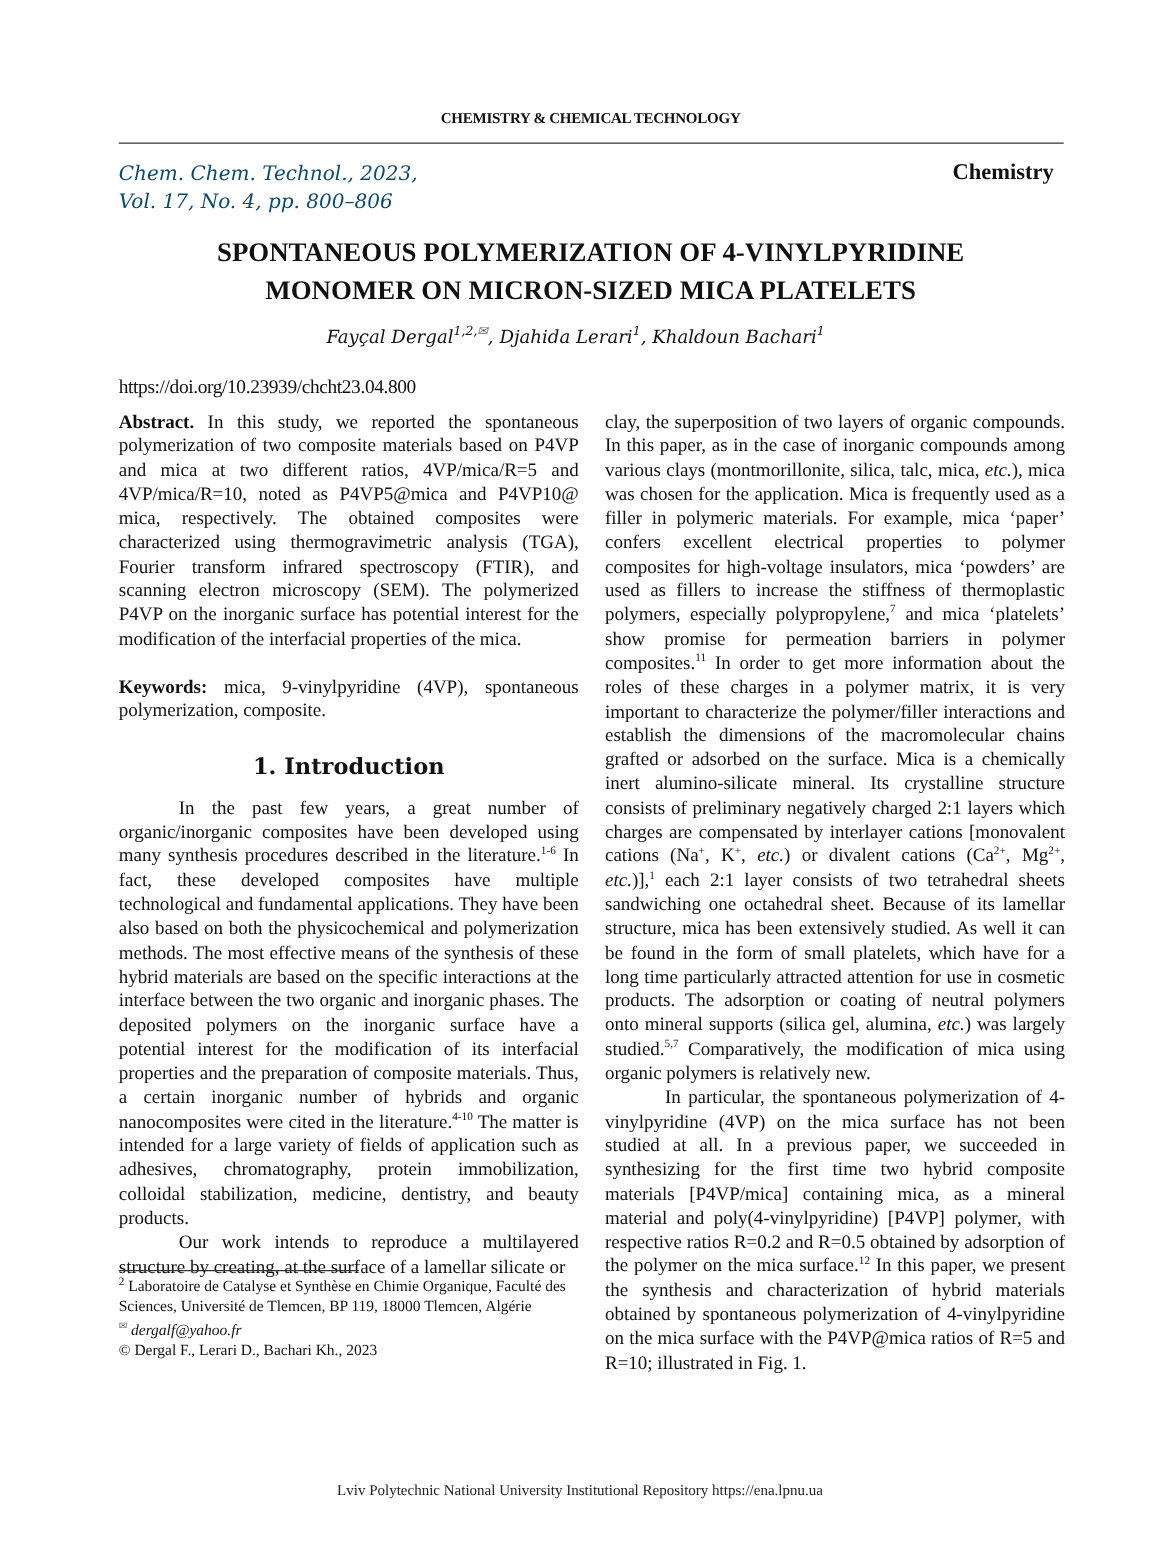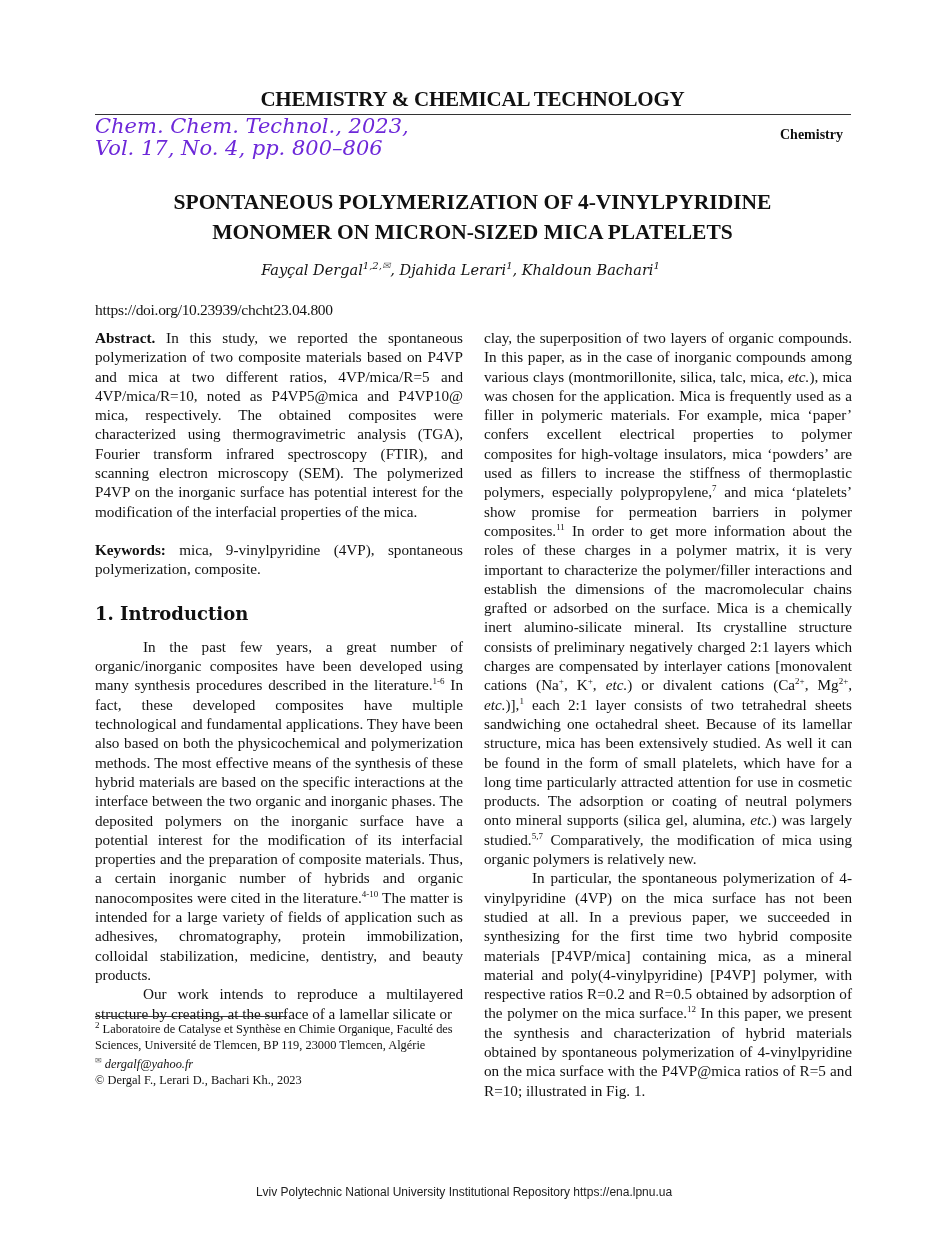--- a/index.html
+++ b/index.html
@@ -1,37 +1,37 @@
 <!DOCTYPE html>
 <html><head>
 <meta charset="utf-8">
 <style>
   html, body { margin: 0; padding: 0; background: #ffffff; }
   body { width: 928px; height: 1240px; position: relative; overflow: hidden; color: #111; font-family: "Liberation Serif", serif; }
-  .journal-header { position: absolute; left: 95px; top: 87px; width: 755px; text-align: center; font-weight: bold; font-size: 21px; letter-spacing: -0.2px; }
+  .journal-header { position: absolute; left: 95px; top: 87px; width: 755px; text-align: center; font-weight: bold; font-size: 12px; letter-spacing: -0.2px; }
   .header-rule { position: absolute; left: 95px; top: 114px; width: 756px; height: 1px; background: #333; }
-  .citation { position: absolute; left: 95px; top: 115px; font-family: "DejaVu Serif", serif; font-style: italic; font-size: 21px; line-height: 22px; color: #6d28d9; }
-  .section-tag { position: absolute; right: 85px; top: 127px; font-weight: bold; font-size: 14px; }
+  .citation { position: absolute; left: 95px; top: 128px; font-family: "DejaVu Serif", serif; font-style: italic; font-size: 16px; line-height: 22px; color: #0c4a6e; }
+  .section-tag { position: absolute; right: 85px; top: 127px; font-weight: bold; font-size: 18px; }
   .title { position: absolute; left: 95px; top: 187px; width: 755px; text-align: center; font-weight: bold; font-size: 21.5px; line-height: 30px; }
   .authors { position: absolute; left: 83px; top: 262px; width: 755px; text-align: center; font-family: "DejaVu Serif", serif; font-style: italic; font-size: 14.5px; }
   .authors sup { font-size: 10px; }
   .doi { position: absolute; left: 95px; top: 301px; font-size: 15.5px; letter-spacing: -0.3px; }
   .col { position: absolute; top: 328px; width: 368px; font-size: 15.2px; line-height: 19.3px; text-align: justify; }
   .col.left { left: 95px; }
   .col.right { left: 484px; }
   .col p { margin: 0; }
   .indent { text-indent: 48px; }
   .kw { margin-top: 19px !important; }
-  .section-heading { font-family: "DejaVu Serif", serif; font-weight: bold; font-size: 18px; margin: 25px 0 14px 0 !important; text-align: left; }
+  .section-heading { font-family: "DejaVu Serif", serif; font-weight: bold; font-size: 18px; margin: 25px 0 14px 0 !important; text-align: center; }
   sup { font-size: 9px; line-height: 0; vertical-align: super; }
   .fn-rule { position: absolute; left: 95px; top: 1016px; width: 192px; height: 1px; background: #333; }
   .footnotes { position: absolute; left: 95px; top: 1022px; width: 368px; font-size: 12.4px; line-height: 15.5px; }
   .footnotes p { margin: 0; }
   .footnotes .email { font-style: italic; }
-  .footer { position: absolute; left: 0; top: 1185px; width: 928px; text-align: center; font-family: Liberation Sans, sans-serif; font-size: 12px; color: #222; }
+  .footer { position: absolute; left: 0; top: 1185px; width: 928px; text-align: center; font-family: Liberation Serif, serif; font-size: 12px; color: #222; }
   .env-icon { font-size: 8px; color: #666; vertical-align: super; }
 </style>
 </head>
 <body>
 
 <div class="journal-header">CHEMISTRY &amp; CHEMICAL TECHNOLOGY</div>
 <div class="header-rule"></div>
 
 <div class="citation">
   <div>Chem. Chem. Technol., 2023,</div>
@@ -55,21 +55,21 @@
 <div class="col left">
   <p><b>Abstract.</b><span> In this study, we reported the spontaneous polymerization of two composite materials based on P4VP and mica at two different ratios, 4VP/mica/R=5 and 4VP/mica/R=10, noted as P4VP5@mica and P4VP10@ mica, respectively. The obtained composites were characterized using thermogravimetric analysis (TGA), Fourier transform infrared spectroscopy (FTIR), and scanning electron microscopy (SEM). The polymerized P4VP on the inorganic surface has potential interest for the modification of the interfacial properties of the mica.</span></p>
   <p class="kw"><b>Keywords:</b><span> mica, 9-vinylpyridine (4VP), spontaneous polymerization, composite.</span></p>
   <p class="section-heading">1. Introduction</p>
   <p class="indent"><span>In the past few years, a great number of organic/inorganic composites have been developed using many synthesis procedures described in the literature.</span><sup>1-6</sup><span> In fact, these developed composites have multiple technological and fundamental applications. They have been also based on both the physicochemical and polymerization methods. The most effective means of the synthesis of these hybrid materials are based on the specific interactions at the interface between the two organic and inorganic phases. The deposited polymers on the inorganic surface have a potential interest for the modification of its interfacial properties and the preparation of composite materials. Thus, a certain inorganic number of hybrids and organic nanocomposites were cited in the literature.</span><sup>4-10</sup><span> The matter is intended for a large variety of fields of application such as adhesives, chromatography, protein immobilization, colloidal stabilization, medicine, dentistry, and beauty products.</span></p>
   <p class="indent"><span>Our work intends to reproduce a multilayered structure by creating, at the surface of a lamellar silicate or</span></p>
 </div>
 
 <div class="fn-rule"></div>
 <div class="footnotes">
-  <p><sup>2</sup><span> Laboratoire de Catalyse et Synthèse en Chimie Organique, Faculté des Sciences, Université de Tlemcen, BP 119, 23000 Tlemcen, Algérie</span></p>
+  <p><sup>2</sup><span> Laboratoire de Catalyse et Synthèse en Chimie Organique, Faculté des Sciences, Université de Tlemcen, BP 119, 18000 Tlemcen, Algérie</span></p>
   <p><span class="env-icon">✉</span> <span class="email">dergalf@yahoo.fr</span></p>
   <p>© Dergal F., Lerari D., Bachari Kh., 2023</p>
 </div>
 
 <div class="col right">
   <p><span id="p2cont">clay, the superposition of two layers of organic compounds. In this paper, as in the case of inorganic compounds among various clays (montmorillonite, silica, talc, mica, </span><i>etc.</i><span>), mica was chosen for the application. Mica is frequently used as a filler in polymeric materials. For example, mica ‘paper’ confers excellent electrical properties to polymer composites for high-voltage insulators, mica ‘powders’ are used as fillers to increase the stiffness of thermoplastic polymers, especially polypropylene,</span><sup>7</sup><span> and mica ‘platelets’ show promise for permeation barriers in polymer composites.</span><sup>11</sup><span> In order to get more information about the roles of these charges in a polymer matrix, it is very important to characterize the polymer/filler interactions and establish the dimensions of the macromolecular chains grafted or adsorbed on the surface. Mica is a chemically inert alumino-silicate mineral. Its crystalline structure consists of preliminary negatively charged 2:1 layers which charges are compensated by interlayer cations [monovalent cations (Na</span><sup>+</sup><span>, K</span><sup>+</sup><span>, </span><i>etc.</i><span>) or divalent cations (Ca</span><sup>2+</sup><span>, Mg</span><sup>2+</sup><span>, </span><i>etc.</i><span>)],</span><sup>1</sup><span> each 2:1 layer consists of two tetrahedral sheets sandwiching one octahedral sheet. Because of its lamellar structure, mica has been extensively studied. As well it can be found in the form of small platelets, which have for a long time particularly attracted attention for use in cosmetic products. The adsorption or coating of neutral polymers onto mineral supports (silica gel, alumina, </span><i>etc.</i><span>) was largely studied.</span><sup>5,7</sup><span> Comparatively, the modification of mica using organic polymers is relatively new.</span></p>
   <p class="indent"><span>In particular, the spontaneous polymerization of 4-vinylpyridine (4VP) on the mica surface has not been studied at all. In a previous paper, we succeeded in synthesizing for the first time two hybrid composite materials [P4VP/mica] containing mica, as a mineral material and poly(4-vinylpyridine) [P4VP] polymer, with respective ratios R=0.2 and R=0.5 obtained by adsorption of the polymer on the mica surface.</span><sup>12</sup><span> In this paper, we present the synthesis and characterization of hybrid materials obtained by spontaneous polymerization of 4-vinylpyridine on the mica surface with the P4VP@mica ratios of R=5 and R=10; illustrated in Fig. 1.</span></p>
 </div>
 
 <div class="footer">Lviv Polytechnic National University Institutional Repository https://ena.lpnu.ua</div>

